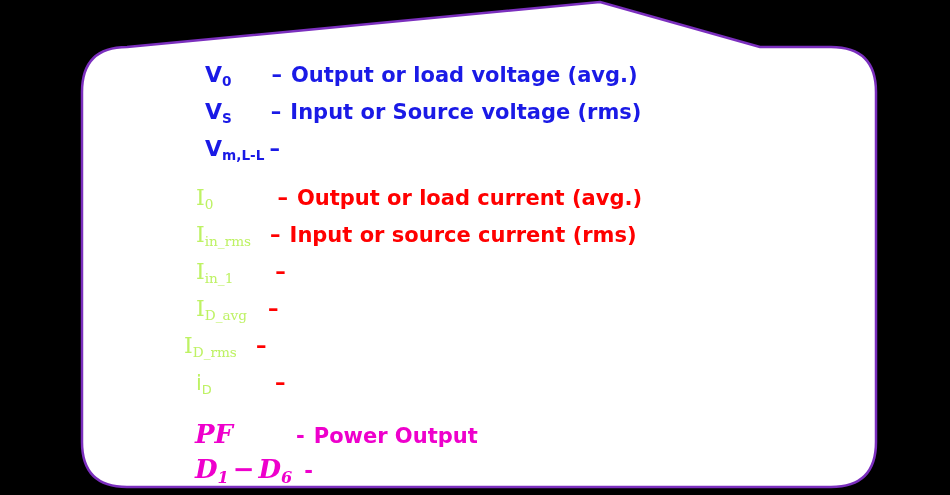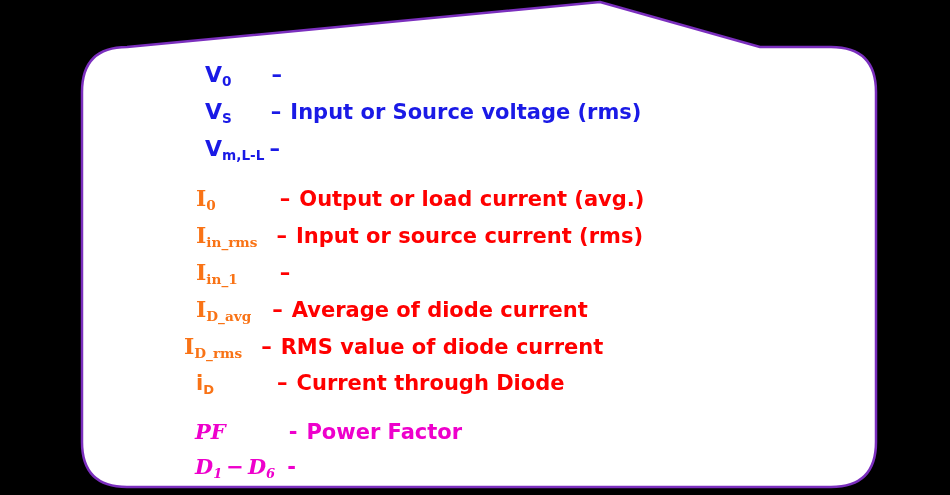--- a/index.html
+++ b/index.html
@@ -76,44 +76,44 @@
 
   
   .grp-curr .dash,
   .grp-curr .desc {
     color: #FF0000;
     font-family: "DejaVu Sans", sans-serif;
     font-size: 21px;
     font-weight: bold;
   }
   .grp-curr .sym {
-    color: #f97316;
+    color: #bef264;
     font-family: "DejaVu Serif", serif;
     font-size: 22px;
-    font-weight: bold;
+    font-weight: normal;
   }
   .grp-curr .sym.sans {
     font-family: "DejaVu Sans", sans-serif;
     font-size: 21px;
   }
 
   
   .grp-misc .dash,
   .grp-misc .desc {
     color: #EE00CC;
     font-family: "DejaVu Sans", sans-serif;
     font-size: 21px;
     font-weight: bold;
   }
   .grp-misc .sym {
     color: #EE00CC;
     font-family: "DejaVu Serif", serif;
     font-style: italic;
     font-weight: bold;
-    font-size: 21px;
+    font-size: 26px;
   }
 
   .sub {
     font-size: 0.62em;
     vertical-align: baseline;
     position: relative;
     top: 0.28em;
     font-style: normal;
     letter-spacing: 0;
   }
@@ -140,20 +140,21 @@
         L 82,92
         Q 82,47 127,47
         Z" fill="#FFFFFF" stroke="#7B2FBE" stroke-width="2.5" stroke-linejoin="round"></path>
   </svg>
 
   <div id="nomenclature">
 
     <div class="row grp-volt" style="left:205px; top:64px;">
       <span class="sym"><span>V</span><span class="sub">0</span></span>
       <span class="dash" style="margin-left:40px;">–</span>
+      <span class="desc" style="margin-left:9px;">Output or load voltage (avg.)</span>
     </div>
 
     <div class="row grp-volt" style="left:205px; top:101px;">
       <span class="sym"><span>V</span><span class="sub">S</span></span>
       <span class="dash" style="margin-left:39px;">–</span>
       <span class="desc" style="margin-left:9px;">Input or Source voltage (rms)</span>
     </div>
 
     <div class="row grp-volt" style="left:205px; top:138px;">
       <span class="sym"><span>V</span><span class="sub">m,L-L</span></span>
@@ -173,39 +174,36 @@
     </div>
 
     <div class="row grp-curr" style="left:196px; top:261px;">
       <span class="sym"><span>I</span><span class="sub">in_1</span></span>
       <span class="dash" style="margin-left:42px;">–</span>
     </div>
 
     <div class="row grp-curr" style="left:196px; top:298px;">
       <span class="sym"><span>I</span><span class="sub">D_avg</span></span>
       <span class="dash" style="margin-left:21px;">–</span>
-      <span class="desc" style="margin-left:9px;">Average of diode current</span>
     </div>
 
     <div class="row grp-curr" style="left:184px; top:335px;">
       <span class="sym"><span>I</span><span class="sub">D_rms</span></span>
       <span class="dash" style="margin-left:19px;">–</span>
-      <span class="desc" style="margin-left:9px;">RMS value of diode current</span>
     </div>
 
     <div class="row grp-curr" style="left:196px; top:373px;">
       <span class="sym sans"><span>i</span><span class="sub">D</span></span>
       <span class="dash" style="margin-left:63px;">–</span>
-      <span class="desc" style="margin-left:9px;">Current through Diode</span>
     </div>
 
     <div class="row grp-misc" style="left:195px; top:421px;">
       <span class="sym">PF</span>
       <span class="dash" style="margin-left:63px;">-</span>
-      <span class="desc" style="margin-left:9px;">Power Factor</span>
+      <span class="desc" style="margin-left:9px;">Power Output</span>
     </div>
 
     <div class="row grp-misc" style="left:195px; top:456px;">
       <span class="sym"><span>D</span><span class="sub">1</span><span class="minus-gap">−</span><span>D</span><span class="sub">6</span></span>
       <span class="dash" style="margin-left:12px;">-</span>
     </div>
 
   </div>
 </div>
 

